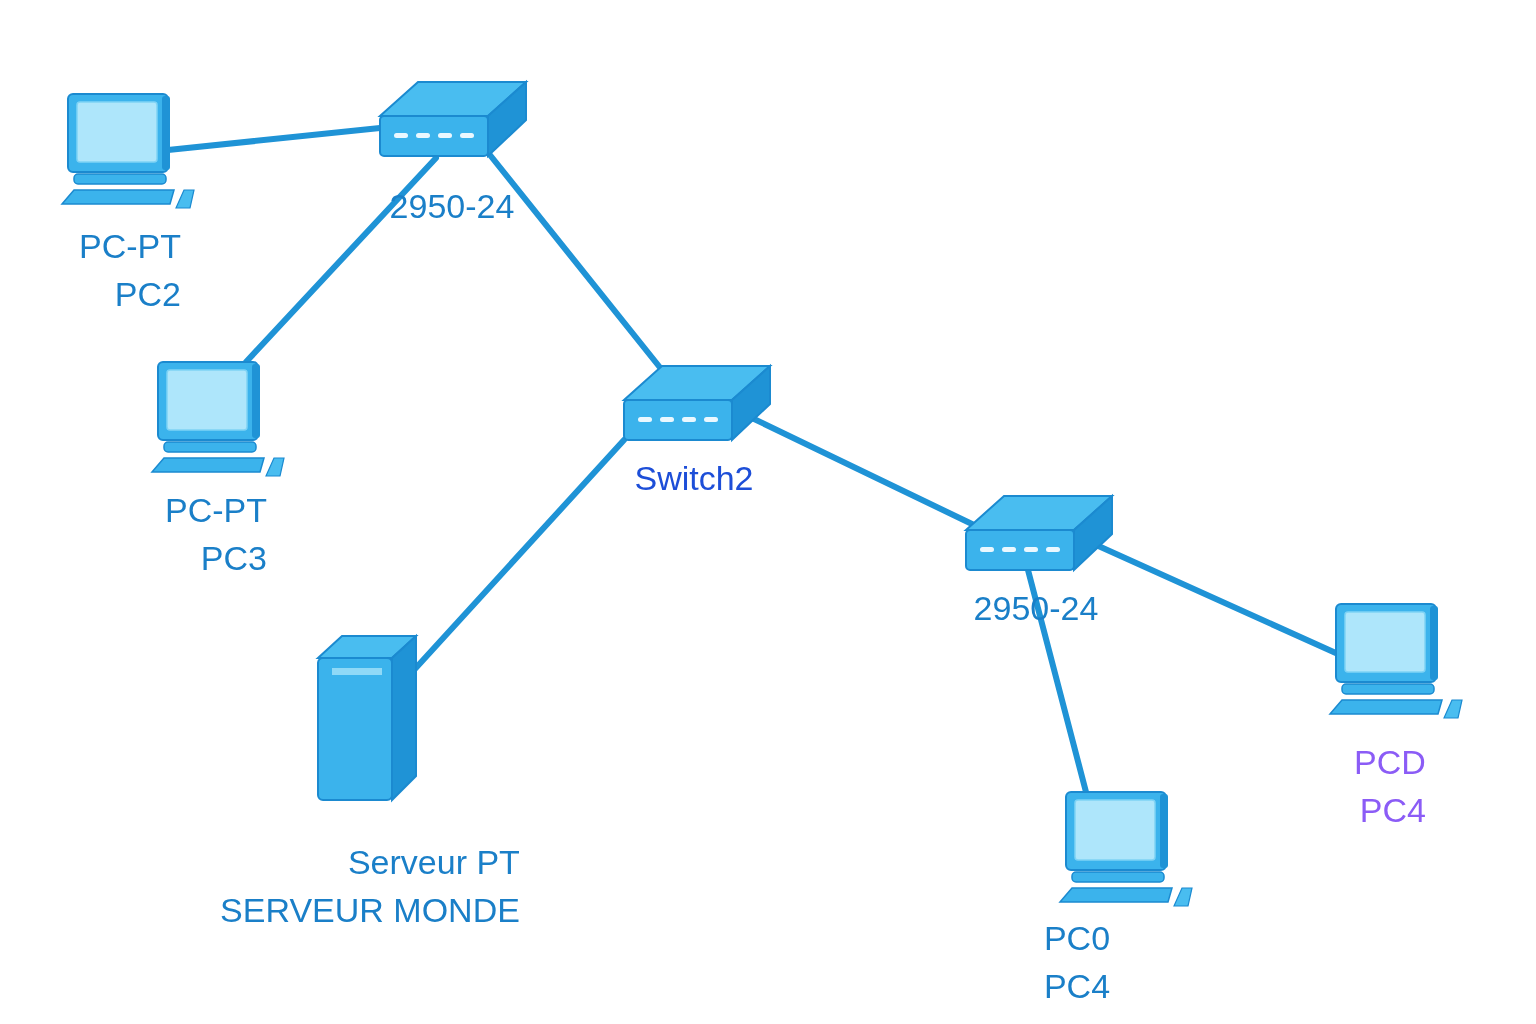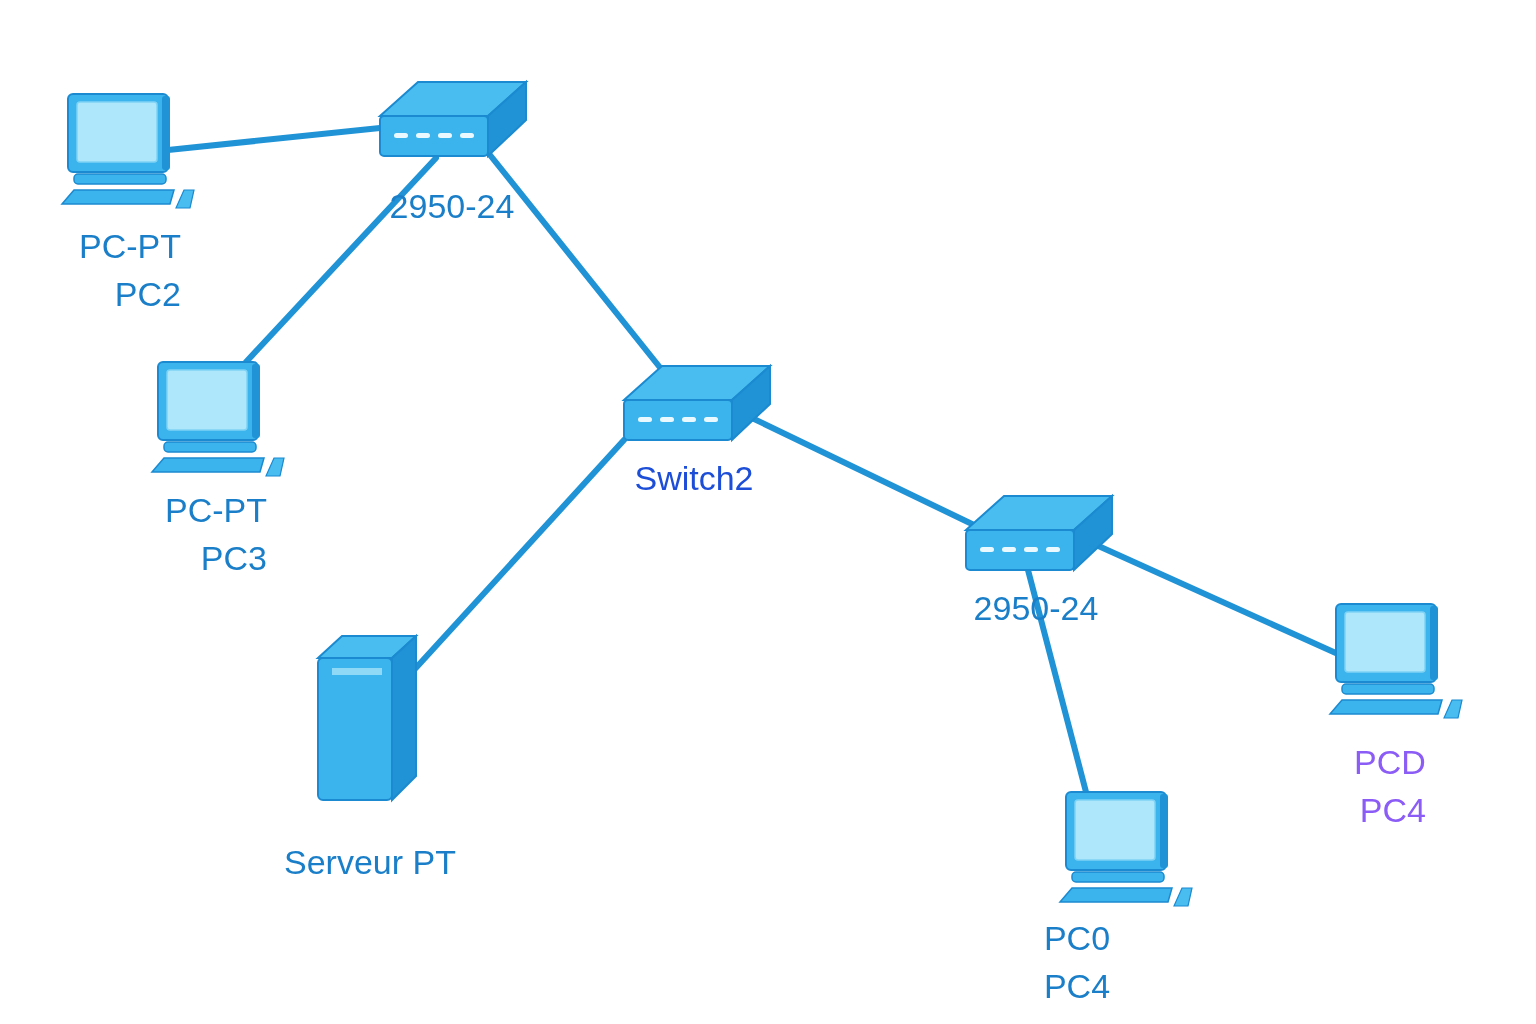--- a/index.html
+++ b/index.html
@@ -89,20 +89,21 @@
     </div>
     <div class="label" style="left: 216px; top: 486px; color: rgb(26, 127, 200);">
       <span>PC-PT</span>
       <span>PC3</span>
     </div>
     <div class="label" style="left: 694px; top: 454px; color: #1d4ed8;">
       <span>Switch2</span>
     </div>
     <div class="label" style="left: 370px; top: 796px; color: rgb(26, 127, 200); margin-top: 42px;">
       <span>Serveur PT</span>
+      <span>SERVEUR MONDE</span>
     </div>
     <div class="label" style="left: 1036px; top: 584px; color: rgb(26, 127, 200);">
       <span>2950-24</span>
     </div>
     <div class="label" style="left: 1390px; top: 730px; color: #8b5cf6; margin-top: 8px;">
       <span>PCD</span>
       <span>PC4</span>
     </div>
     <div class="label" style="left: 1077px; top: 914px; color: rgb(26, 127, 200);">
       <span>PC0</span>

